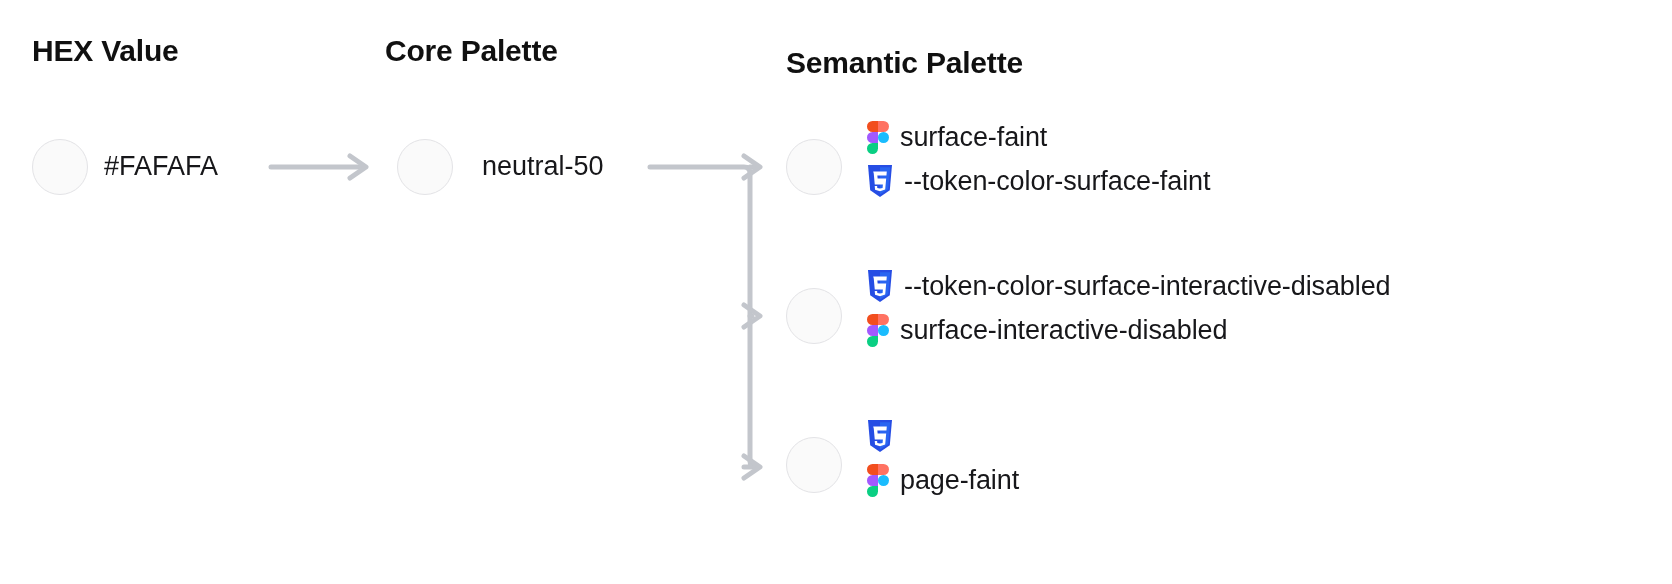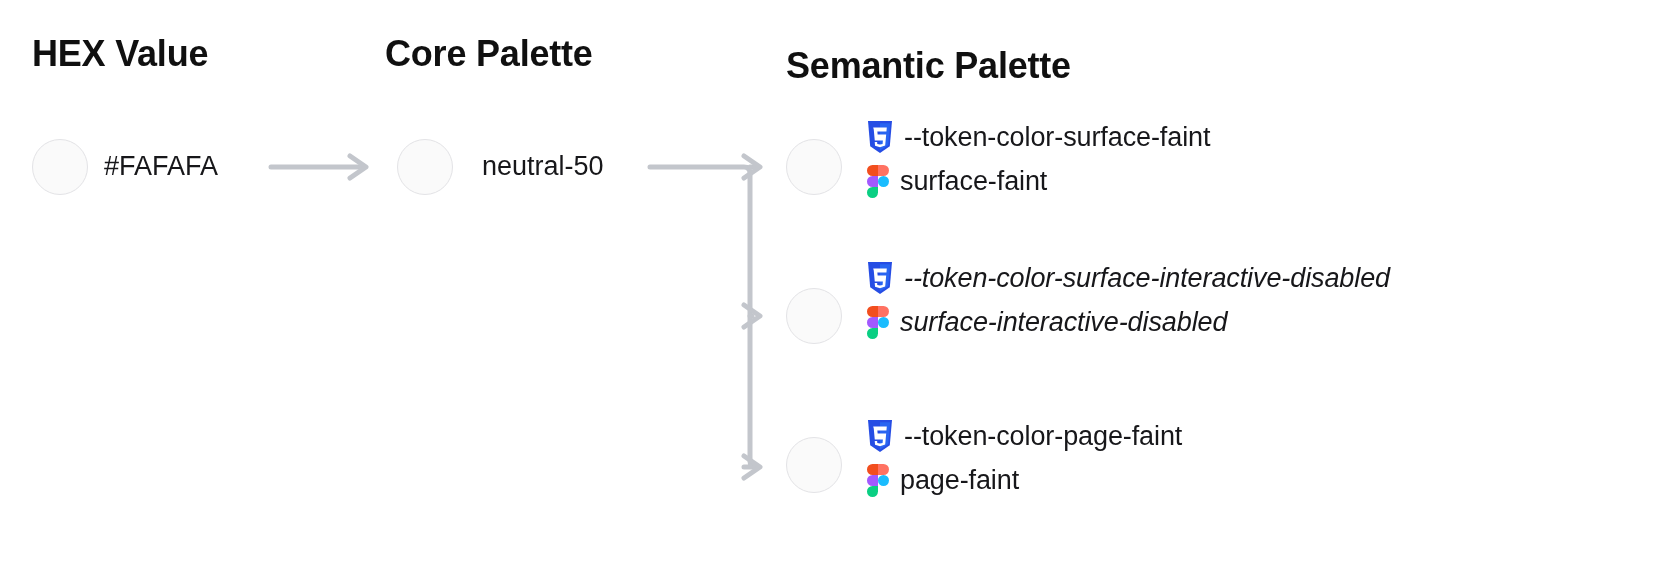--- a/index.html
+++ b/index.html
@@ -17,21 +17,21 @@
   }
 
   #diagram {
     position: absolute;
     inset: 0;
   }
 
   
   .col-heading {
     position: absolute;
-    font-size: 36px;
+    font-size: 30px;
     font-weight: bold;
     letter-spacing: -0.2px;
     color: #101010;
     white-space: nowrap;
     line-height: 1;
   }
   #heading-hex        { left: 32px;  top: 36px; }
   #heading-core       { left: 385px; top: 36px; }
   #heading-semantic   { left: 786px; top: 48px; }
 
@@ -62,21 +62,21 @@
   }
   #label-hex  { left: 104px; top: 153px; }
   #label-core { left: 470px; top: 153px; margin-left: 12px; }
 
   
   .sem-group {
     position: absolute;
     left: 866px;
   }
   #sem-group-0 { top: 115px; }
-  #sem-group-1 { top: 256px; font-style: italic; }
+  #sem-group-1 { top: 264px; }
   #sem-group-2 { top: 414px; }
 
   .token-line {
     display: flex;
     align-items: center;
     height: 44px;
     gap: 10px;
     white-space: nowrap;
   }
   .token-text {
@@ -151,41 +151,41 @@
   <div class="swatch" id="swatch-core" style="background: rgb(250, 250, 250);"></div>
   <div class="swatch" id="swatch-sem-0" style="background: rgb(250, 250, 250);"></div>
   <div class="swatch" id="swatch-sem-1" style="background: rgb(250, 250, 250);"></div>
   <div class="swatch" id="swatch-sem-2" style="background: rgb(250, 250, 250);"></div>
 
   <div class="value-label" id="label-hex">#FAFAFA</div>
   <div class="value-label" id="label-core">neutral-50</div>
 
   <div class="sem-group" id="sem-group-0">
     <div class="token-line">
-      <span class="icon-box">
-        <svg width="28" height="32" viewBox="0 0 28 32">
-          <path d="M2 0 h24 l-2.2 25.2 L14 32 L4.2 25.2 Z" fill="#264DE4"></path>
-          <path d="M14 2.2 h10.2 l-1.9 21.8 L14 29.6 Z" fill="#2965F1"></path>
-          <path d="M7.2 6.4 h13.6 l-0.35 4.1 h-9.1 l0.28 3.1 h8.55 l-1.0 11.0 L14 26.2 l-4.95-1.5 l-0.32-3.7 h2.4 l0.17 1.9 L14 23.6 l2.6-0.72 l0.3-3.3 H8.75 l-1.0-11.0 Z" fill="#FFFFFF"></path>
-        </svg>
-      </span>
-      <span class="token-text">--token-color-surface-faint</span>
-    </div>
-    <div class="token-line">
       <span class="icon-box figma">
         <svg width="22" height="33" viewBox="0 0 22 33">
           <path d="M5.5 0 h5.5 v11 H5.5 a5.5 5.5 0 0 1 0 -11 z" fill="#F24E1E"></path>
           <path d="M11 0 h5.5 a5.5 5.5 0 0 1 0 11 H11 z" fill="#FF7262"></path>
           <path d="M5.5 11 h5.5 v11 H5.5 a5.5 5.5 0 0 1 0 -11 z" fill="#A259FF"></path>
           <circle cx="16.5" cy="16.5" r="5.5" fill="#1ABCFE"></circle>
           <path d="M5.5 22 h5.5 v5.5 a5.5 5.5 0 1 1 -5.5 -5.5 z" fill="#0ACF83"></path>
         </svg>
       </span>
       <span class="token-text">surface-faint</span>
     </div>
+    <div class="token-line">
+      <span class="icon-box">
+        <svg width="28" height="32" viewBox="0 0 28 32">
+          <path d="M2 0 h24 l-2.2 25.2 L14 32 L4.2 25.2 Z" fill="#264DE4"></path>
+          <path d="M14 2.2 h10.2 l-1.9 21.8 L14 29.6 Z" fill="#2965F1"></path>
+          <path d="M7.2 6.4 h13.6 l-0.35 4.1 h-9.1 l0.28 3.1 h8.55 l-1.0 11.0 L14 26.2 l-4.95-1.5 l-0.32-3.7 h2.4 l0.17 1.9 L14 23.6 l2.6-0.72 l0.3-3.3 H8.75 l-1.0-11.0 Z" fill="#FFFFFF"></path>
+        </svg>
+      </span>
+      <span class="token-text">--token-color-surface-faint</span>
+    </div>
   </div>
 
   <div class="sem-group" id="sem-group-1">
     <div class="token-line">
       <span class="icon-box">
         <svg width="28" height="32" viewBox="0 0 28 32">
           <path d="M2 0 h24 l-2.2 25.2 L14 32 L4.2 25.2 Z" fill="#264DE4"></path>
           <path d="M14 2.2 h10.2 l-1.9 21.8 L14 29.6 Z" fill="#2965F1"></path>
           <path d="M7.2 6.4 h13.6 l-0.35 4.1 h-9.1 l0.28 3.1 h8.55 l-1.0 11.0 L14 26.2 l-4.95-1.5 l-0.32-3.7 h2.4 l0.17 1.9 L14 23.6 l2.6-0.72 l0.3-3.3 H8.75 l-1.0-11.0 Z" fill="#FFFFFF"></path>
         </svg>
@@ -208,21 +208,20 @@
 
   <div class="sem-group" id="sem-group-2">
     <div class="token-line">
       <span class="icon-box">
         <svg width="28" height="32" viewBox="0 0 28 32">
           <path d="M2 0 h24 l-2.2 25.2 L14 32 L4.2 25.2 Z" fill="#264DE4"></path>
           <path d="M14 2.2 h10.2 l-1.9 21.8 L14 29.6 Z" fill="#2965F1"></path>
           <path d="M7.2 6.4 h13.6 l-0.35 4.1 h-9.1 l0.28 3.1 h8.55 l-1.0 11.0 L14 26.2 l-4.95-1.5 l-0.32-3.7 h2.4 l0.17 1.9 L14 23.6 l2.6-0.72 l0.3-3.3 H8.75 l-1.0-11.0 Z" fill="#FFFFFF"></path>
         </svg>
       </span>
-      <span class="token-text">--token-color-page-faint</span>
     </div>
     <div class="token-line">
       <span class="icon-box figma">
         <svg width="22" height="33" viewBox="0 0 22 33">
           <path d="M5.5 0 h5.5 v11 H5.5 a5.5 5.5 0 0 1 0 -11 z" fill="#F24E1E"></path>
           <path d="M11 0 h5.5 a5.5 5.5 0 0 1 0 11 H11 z" fill="#FF7262"></path>
           <path d="M5.5 11 h5.5 v11 H5.5 a5.5 5.5 0 0 1 0 -11 z" fill="#A259FF"></path>
           <circle cx="16.5" cy="16.5" r="5.5" fill="#1ABCFE"></circle>
           <path d="M5.5 22 h5.5 v5.5 a5.5 5.5 0 1 1 -5.5 -5.5 z" fill="#0ACF83"></path>
         </svg>

